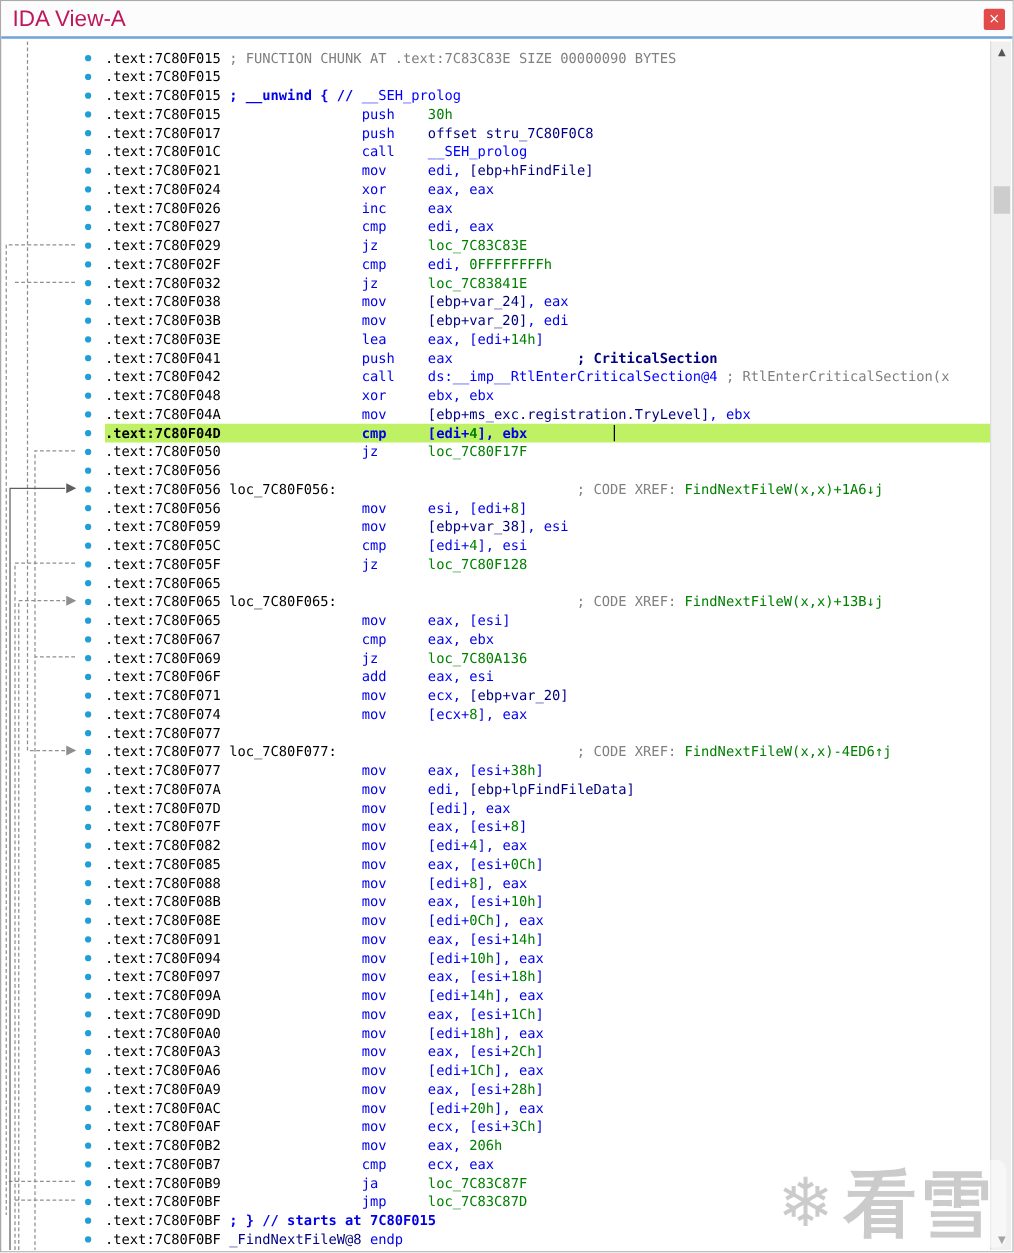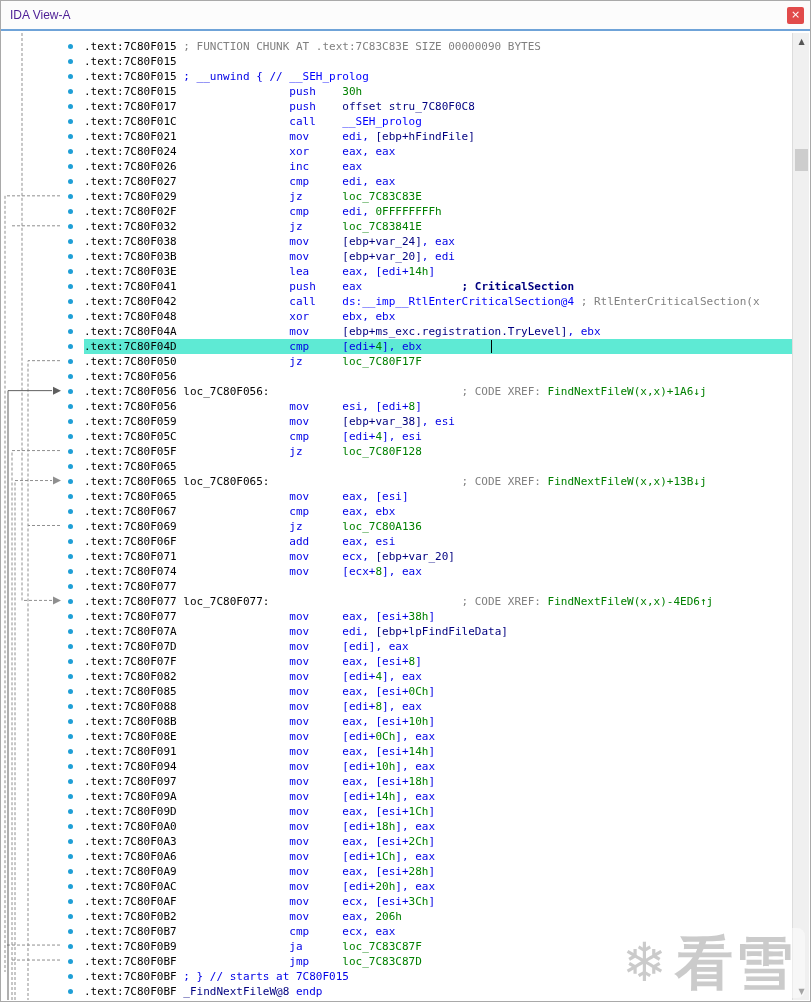--- a/index.html
+++ b/index.html
@@ -5,46 +5,46 @@
   * { margin:0; padding:0; box-sizing:border-box; }
   html,body { width:811px; height:1002px; overflow:hidden; background:#fff;
               font-family:"DejaVu Sans Mono","Liberation Mono",monospace; }
   .window { position:relative; width:811px; height:1002px; background:#fff;
             border:1px solid #a9a9a9; }
 
   
   .titlebar { height:30px; background:#fcfcfc; display:flex; align-items:center;
               padding:0 6px 0 9px; border-bottom:2px solid #6fa3d8;
               font-family:"Liberation Sans","DejaVu Sans",sans-serif; }
-  .title { font-size:12px; color:#4c1d95; }
+  .title { font-size:18px; color:#be185d; }
   .close-btn { margin-left:auto; width:17px; height:17px; background:#e14b4b;
                color:#fff; font-size:11px; line-height:16px; text-align:center;
                border:none; border-radius:2px; cursor:pointer;
                font-family:"DejaVu Sans",sans-serif; }
 
   
   .content { position:absolute; top:32px; left:1px; right:1px; bottom:1px;
              background:#fff; overflow:hidden; }
 
   .gutter-svg { position:absolute; left:0; top:0; width:78px; height:100%; }
 
   .listing { position:absolute; left:0; top:0; right:17px; bottom:0;
              padding:6px 0 14px 82px; font-size:11px; line-height:15px;
              white-space:pre; overflow:hidden; }
   .line { position:relative; height:15px; }
   .line .dot { position:absolute; left:-16px; top:5px; width:5px; height:5px;
                border-radius:50%; background:#1f9fd6; }
-  .line.hl { background:#5eead4; }
+  .line.hl { background:#bef264;font-weight:bold; }
   .caret { position:absolute; top:1px; width:1px; height:13px; background:#000; }
 
   
   .tk-addr { color:#000000; }
   .tk-mn   { color:#0000e6;margin-top:44px; }
   .tk-reg  { color:#0000e6; }
-  .tk-kw   { color:#0000e6; }
+  .tk-kw   { color:#0000e6;font-weight:bold; }
   .tk-var  { color:#000080; }
   .tk-acmt { color:#000080;font-weight:bold; }
   .tk-num  { color:#008000; }
   .tk-loc  { color:#008000;text-align:center; }
   .tk-xref { color:#008000; }
   .tk-lbl  { color:#000000; }
   .tk-cmt  { color:#808080; }
   .tk-name { color:#0000ff; }
 
   

